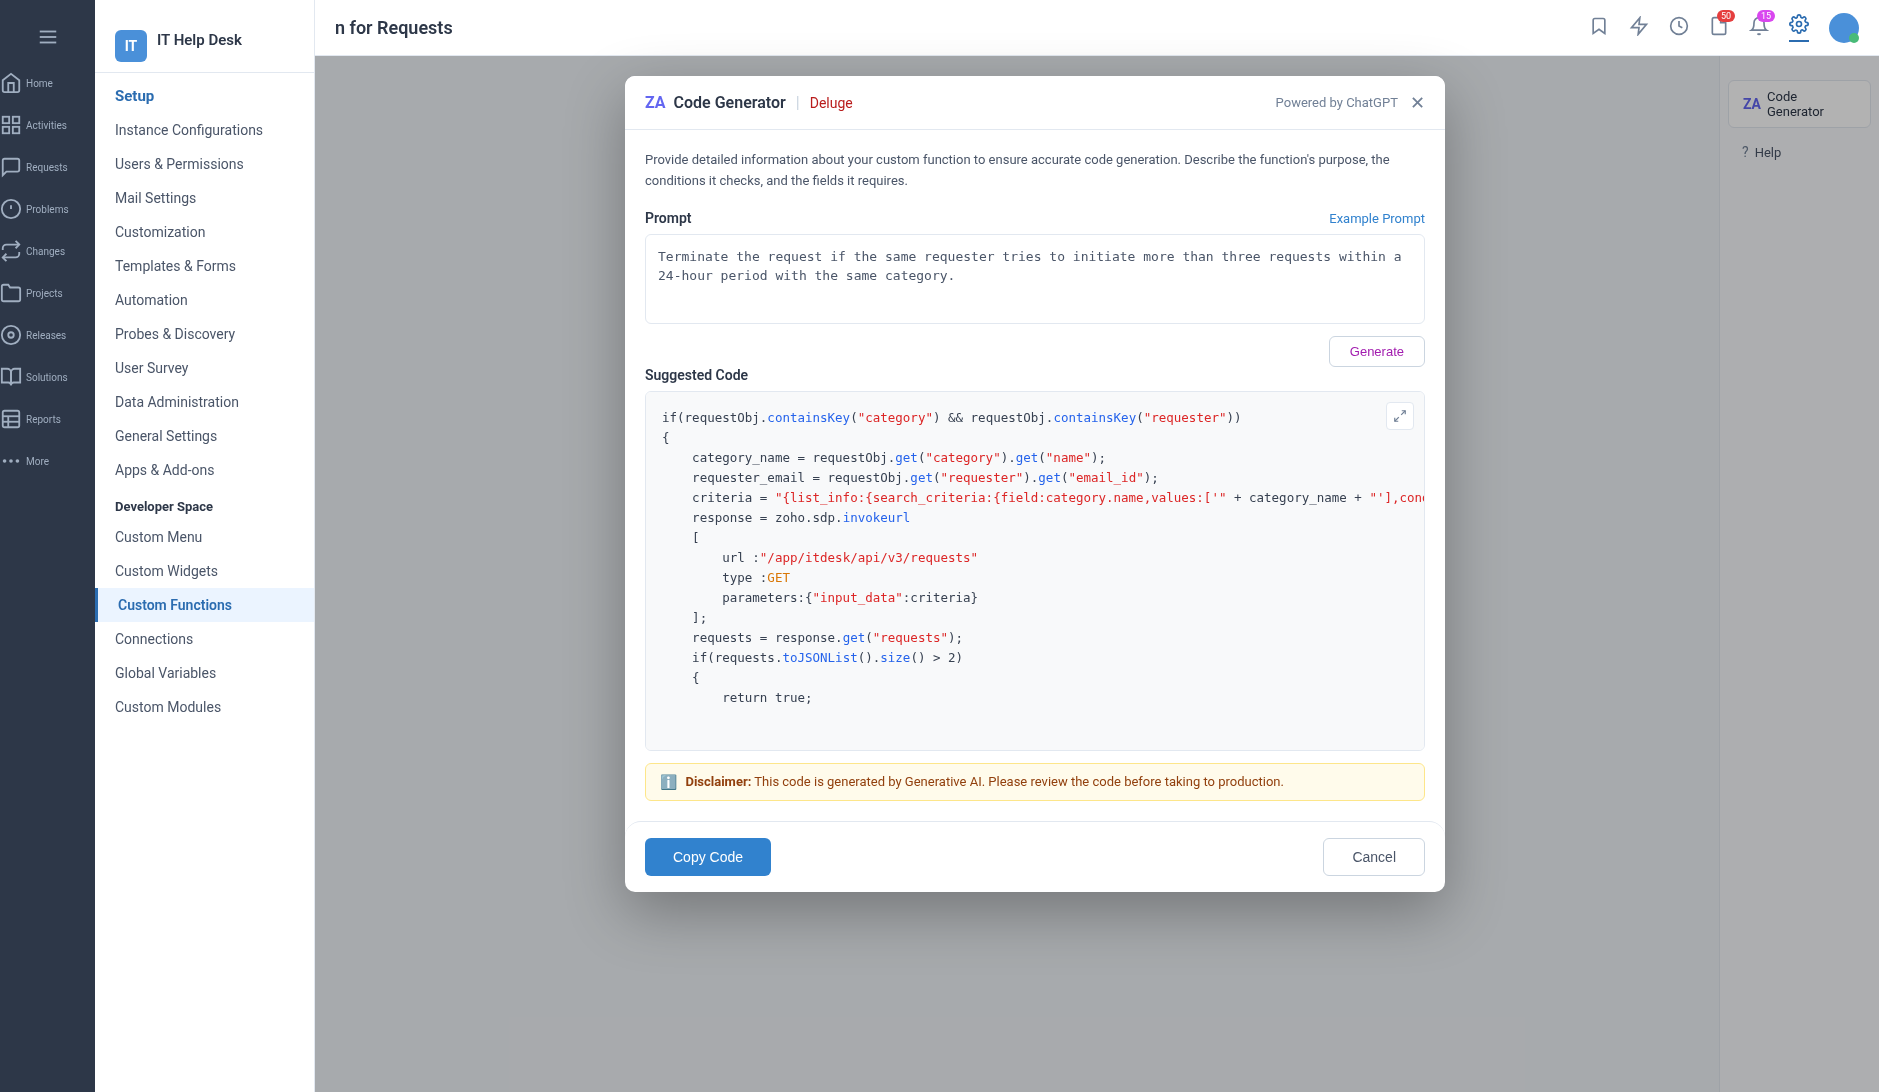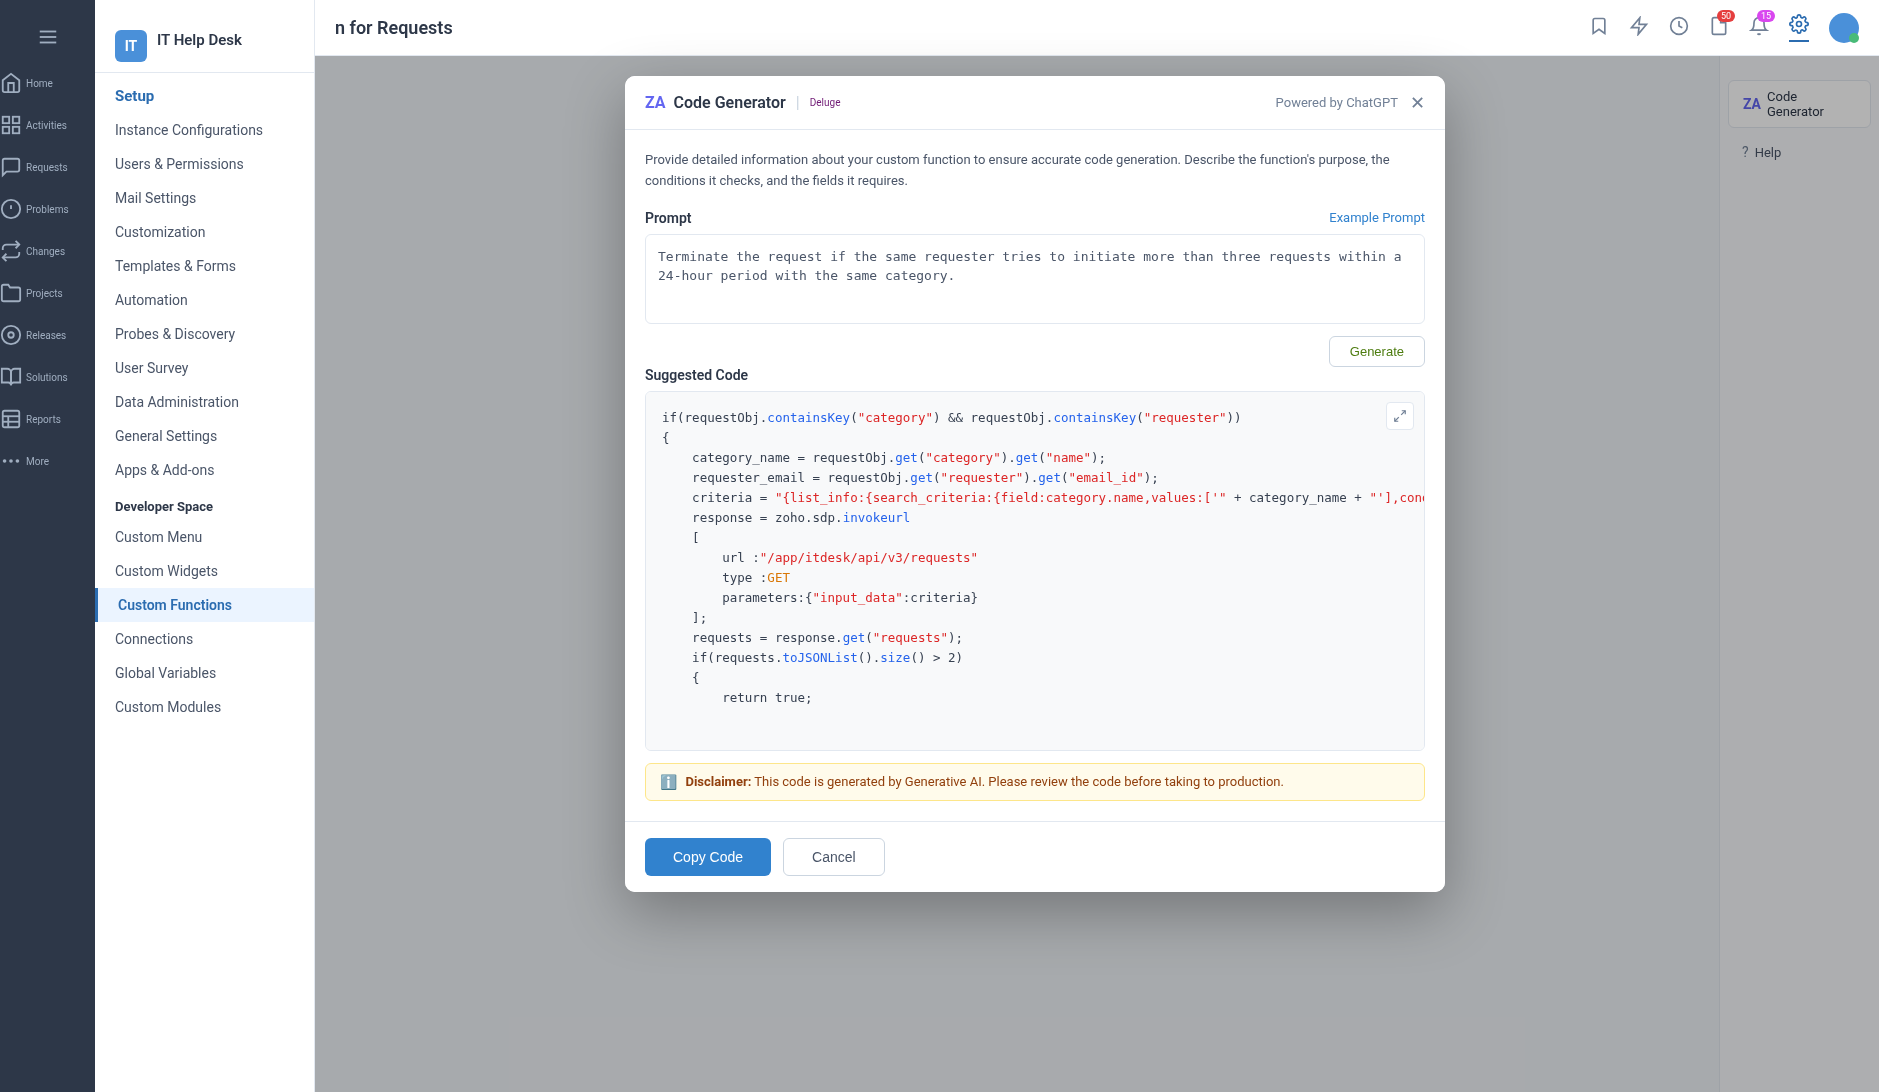--- a/index.html
+++ b/index.html
@@ -42,50 +42,50 @@
 
     
     .overlay-bg { position: absolute; top: 0; left: 0; right: 0; bottom: 0; background: rgba(0,0,0,0.3); z-index: 10; }
 
     
     .modal { position: absolute; top: 20px; left: 310px; width: 820px; background: #fff; border-radius: 10px; box-shadow: 0 20px 60px rgba(0,0,0,0.3); z-index: 20; overflow: hidden; }
     .modal-header { display: flex; align-items: center; padding: 16px 20px; border-bottom: 1px solid #e2e8f0; background: #fff; }
     .modal-header-icon { color: #6366f1; font-size: 20px; margin-right: 8px; }
     .modal-title { font-size: 16px; font-weight: 600; color: #2d3748; }
     .modal-divider { color: #cbd5e0; margin: 0 10px; }
-    .modal-subtitle { font-size: 10px; color: #701a75; }
+    .modal-subtitle { font-size: 14px; color: #b91c1c; }
     .modal-powered { font-size: 13px; color: #718096; margin-left: auto; }
     .modal-close { margin-left: 12px; cursor: pointer; color: #718096; font-size: 18px; }
 
     .modal-body { padding: 20px; }
     .modal-description { font-size: 13px; color: #4a5568; line-height: 1.6; margin-bottom: 18px; }
 
-    .prompt-row { display: flex; align-items: flex-start; justify-content: space-between; margin-bottom: 8px; }
+    .prompt-row { display: flex; align-items: flex-end; justify-content: space-between; margin-bottom: 8px; }
     .prompt-label { font-size: 14px; font-weight: 600; color: #2d3748; }
     .example-prompt-link { font-size: 13px; color: #3182ce; cursor: pointer; }
 
     .prompt-textarea { width: 100%; height: 90px; border: 1px solid #e2e8f0; border-radius: 6px; padding: 12px; font-size: 13px; color: #4a5568; resize: none; line-height: 1.5; background: #fff; }
 
     .generate-row { display: flex; justify-content: flex-end; margin-top: 8px; }
-    .generate-btn { background: #fff; border: 1px solid #cbd5e0; color: #4d7c0f; padding: 7px 20px; border-radius: 6px; font-size: 13px; cursor: pointer; }
+    .generate-btn { background: #fff; border: 1px solid #cbd5e0; color: #a21caf; padding: 7px 20px; border-radius: 6px; font-size: 13px; cursor: pointer; }
 
     .suggested-code-label { font-size: 14px; font-weight: 600; color: #2d3748; margin: 0 0 8px; }
 
     .code-block { background: #f8f9fa; border: 1px solid #e2e8f0; border-radius: 6px; padding: 16px; font-family: 'Courier New', monospace; font-size: 12.5px; line-height: 1.6; position: relative; height: 360px; overflow-y: auto; }
     .code-expand-btn { position: absolute; top: 10px; right: 10px; background: #fff; border: 1px solid #e2e8f0; border-radius: 4px; width: 28px; height: 28px; display: flex; align-items: center; justify-content: center; cursor: pointer; color: #718096; }
 
     .code-keyword { color: #d97706; }
     .code-string { color: #dc2626; }
     .code-method { color: #2563eb; }
     .code-plain { color: #374151; }
 
     .disclaimer-bar { background: #fffbeb; border: 1px solid #fde68a; border-radius: 6px; padding: 10px 14px; font-size: 13px; color: #92400e; display: flex; align-items: center; gap: 8px; margin-top: 12px; }
     .disclaimer-icon { color: #d97706; font-size: 14px; }
 
-    .modal-footer { display: flex; justify-content: flex-start; gap: 12px; padding: 16px 20px; background: #fff; border-top: 1px solid #e2e8f0; }
+    .modal-footer { display: flex; justify-content: space-between; gap: 12px; padding: 16px 20px; background: #fff; border-top: 1px solid #e2e8f0; border-radius: 16px; }
     .copy-code-btn { background: #3182ce; color: #fff; border: none; padding: 10px 28px; border-radius: 6px; font-size: 14px; cursor: pointer; font-weight: 500; }
     .cancel-btn { background: #fff; color: #4a5568; border: 1px solid #cbd5e0; padding: 10px 28px; border-radius: 6px; font-size: 14px; cursor: pointer; }
 
     
     ::-webkit-scrollbar { width: 6px; }
     ::-webkit-scrollbar-thumb { background: #cbd5e0; border-radius: 3px; }
 
     .code-line { display: block; white-space: pre; }
   </style>
 </head>

